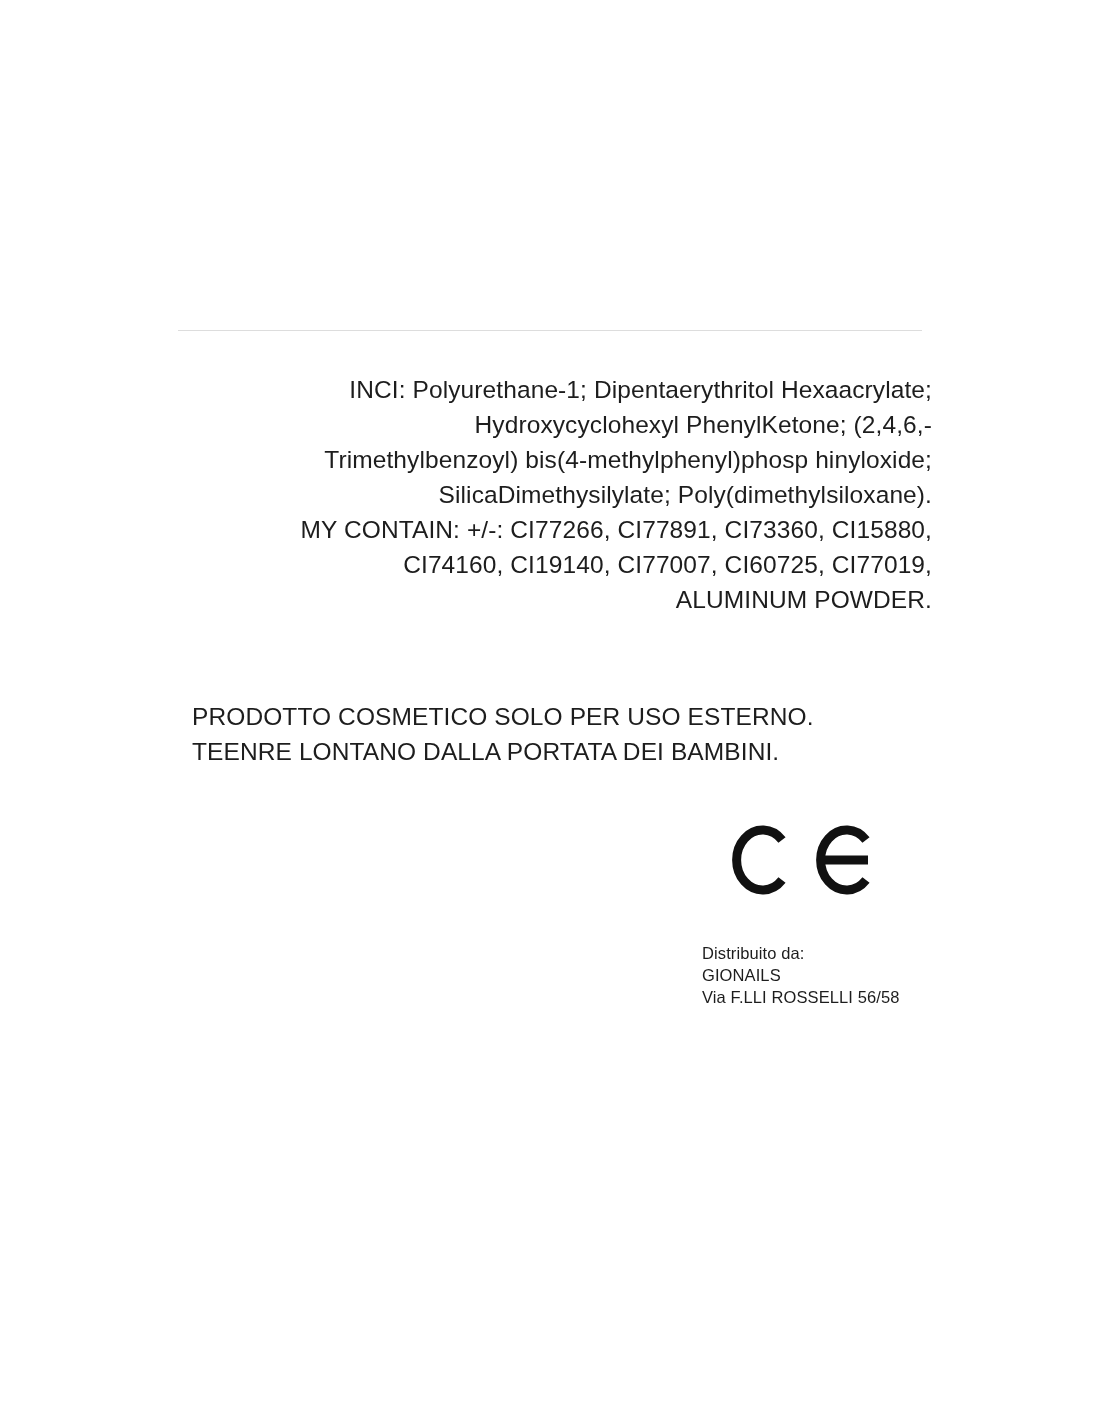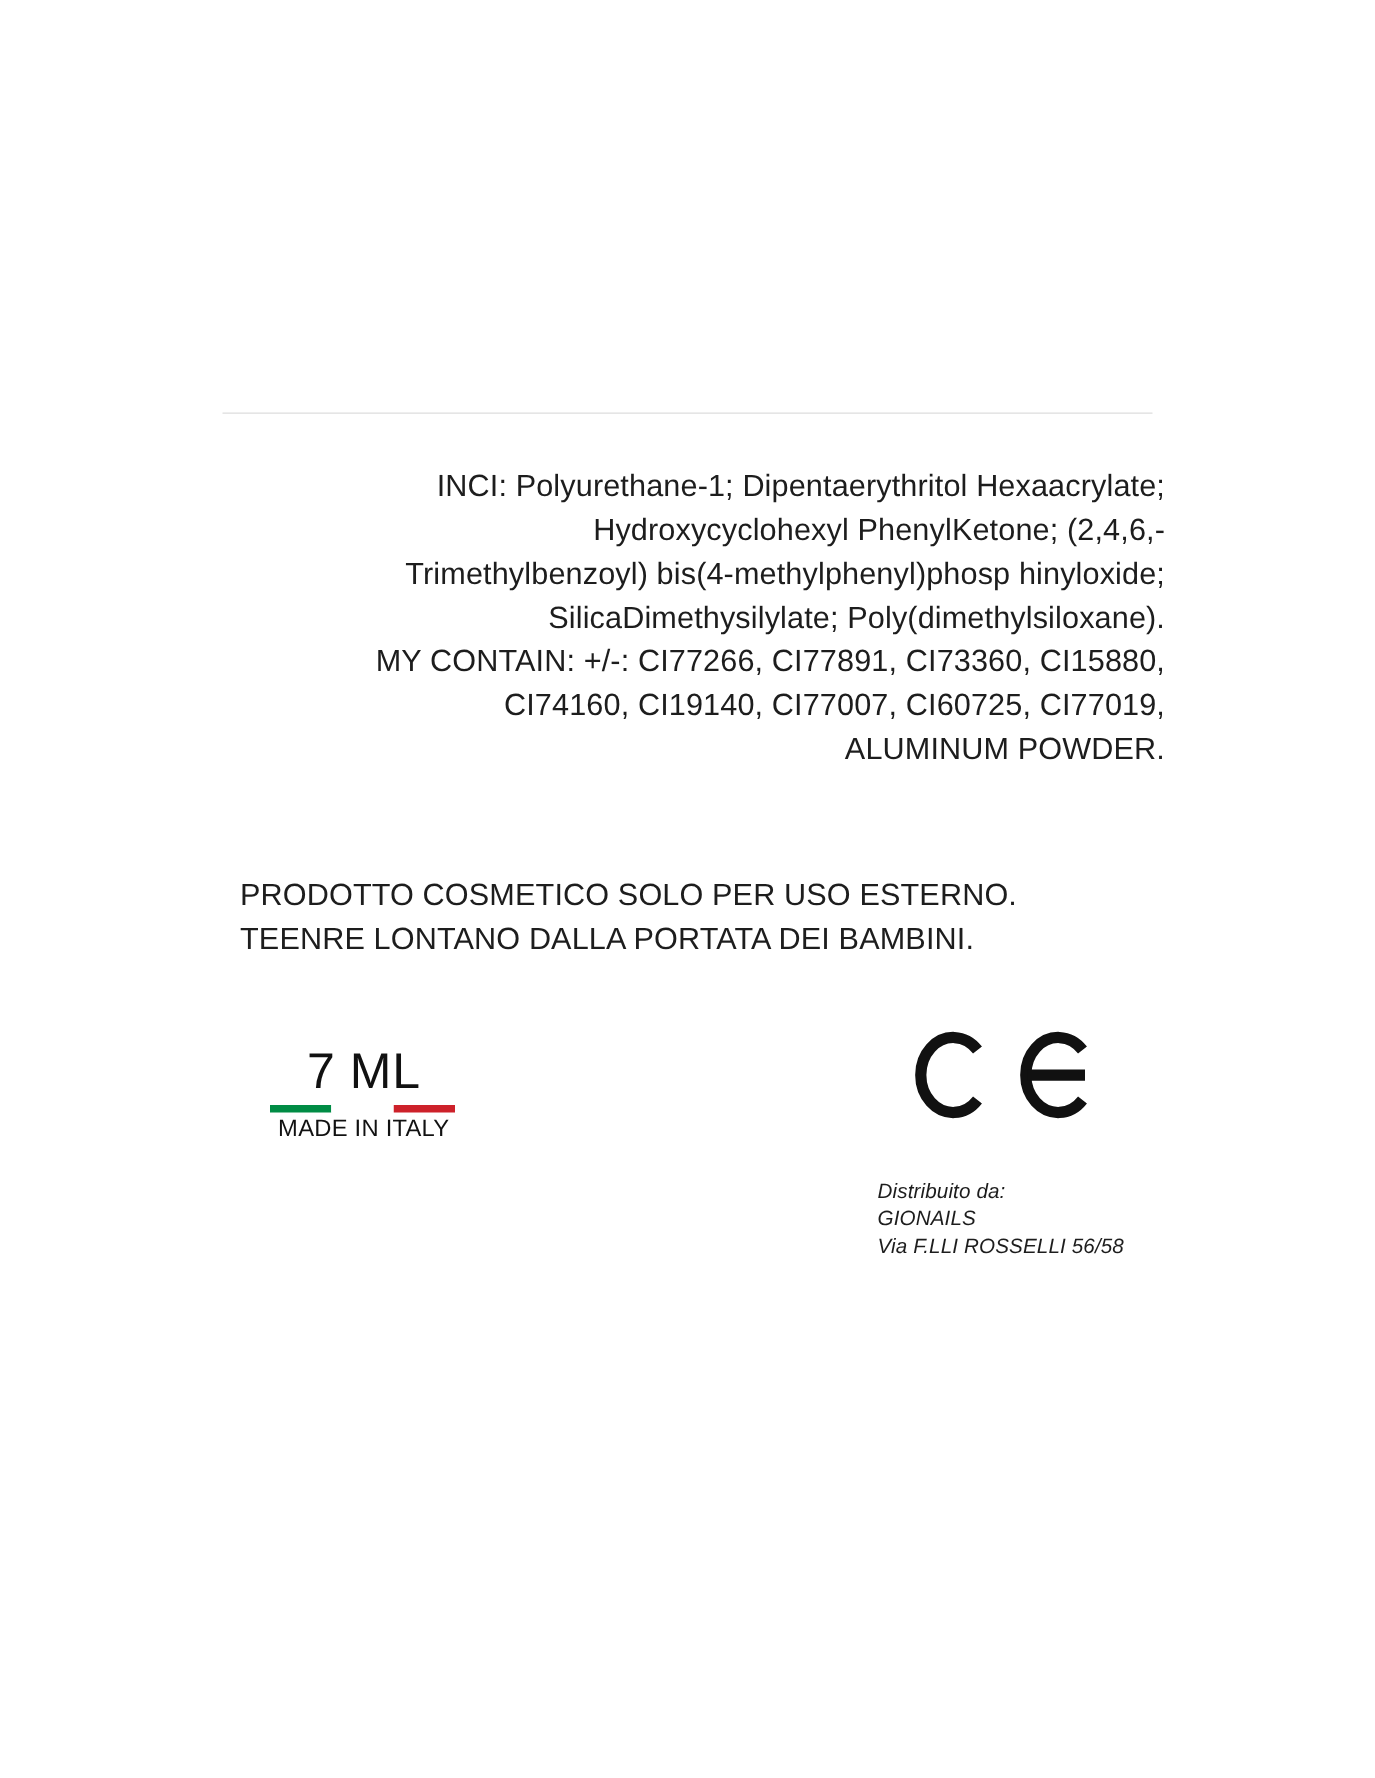--- a/index.html
+++ b/index.html
@@ -106,49 +106,40 @@
   .distributor {
     position: absolute;
     left: 702px;
     top: 942px;
     width: 300px;
     font-size: 16.5px;
     line-height: 22px;
     color: #1d1d1d;
     letter-spacing: 0.1px;
   }
-  .distributor div { white-space: pre; font-style: italic; }
+  .distributor div { white-space: pre; }
 </style>
 </head>
 <body>
 
 <div class="page">
 
   <div class="top-rule"></div>
 
   <div class="inci-block">INCI: Polyurethane-1; Dipentaerythritol Hexaacrylate;
 Hydroxycyclohexyl PhenylKetone; (2,4,6,-
 Trimethylbenzoyl) bis(4-methylphenyl)phosp hinyloxide;
 SilicaDimethysilylate; Poly(dimethylsiloxane).
 MY CONTAIN: +/-: CI77266, CI77891, CI73360, CI15880,
 CI74160, CI19140, CI77007, CI60725, CI77019,
 ALUMINUM POWDER.</div>
 
   <div class="warning-block">PRODOTTO COSMETICO SOLO PER USO ESTERNO.
 TEENRE LONTANO DALLA PORTATA DEI BAMBINI.</div>
 
-  <div class="volume-group">
-    <div class="volume-text">7 ML</div>
-    <div class="flag">
-      <span style="background:#008C45"></span>
-      <span style="background:#FFFFFF"></span>
-      <span style="background:#CD212A"></span>
-    </div>
-    <div class="made-text">MADE IN ITALY</div>
-  </div>
 
 
   <div class="ce-mark">
     <svg width="160" height="72" viewBox="0 0 160 72" xmlns="http://www.w3.org/2000/svg">
       <g fill="none" stroke="#111111" stroke-width="9" stroke-linecap="butt">
         <path d="M56,16 A26,30 0 1 0 56,56"></path>
         <path d="M140,16 A26,30 0 1 0 140,56"></path>
         <path d="M96,36 H142"></path>
       </g>
     </svg>

